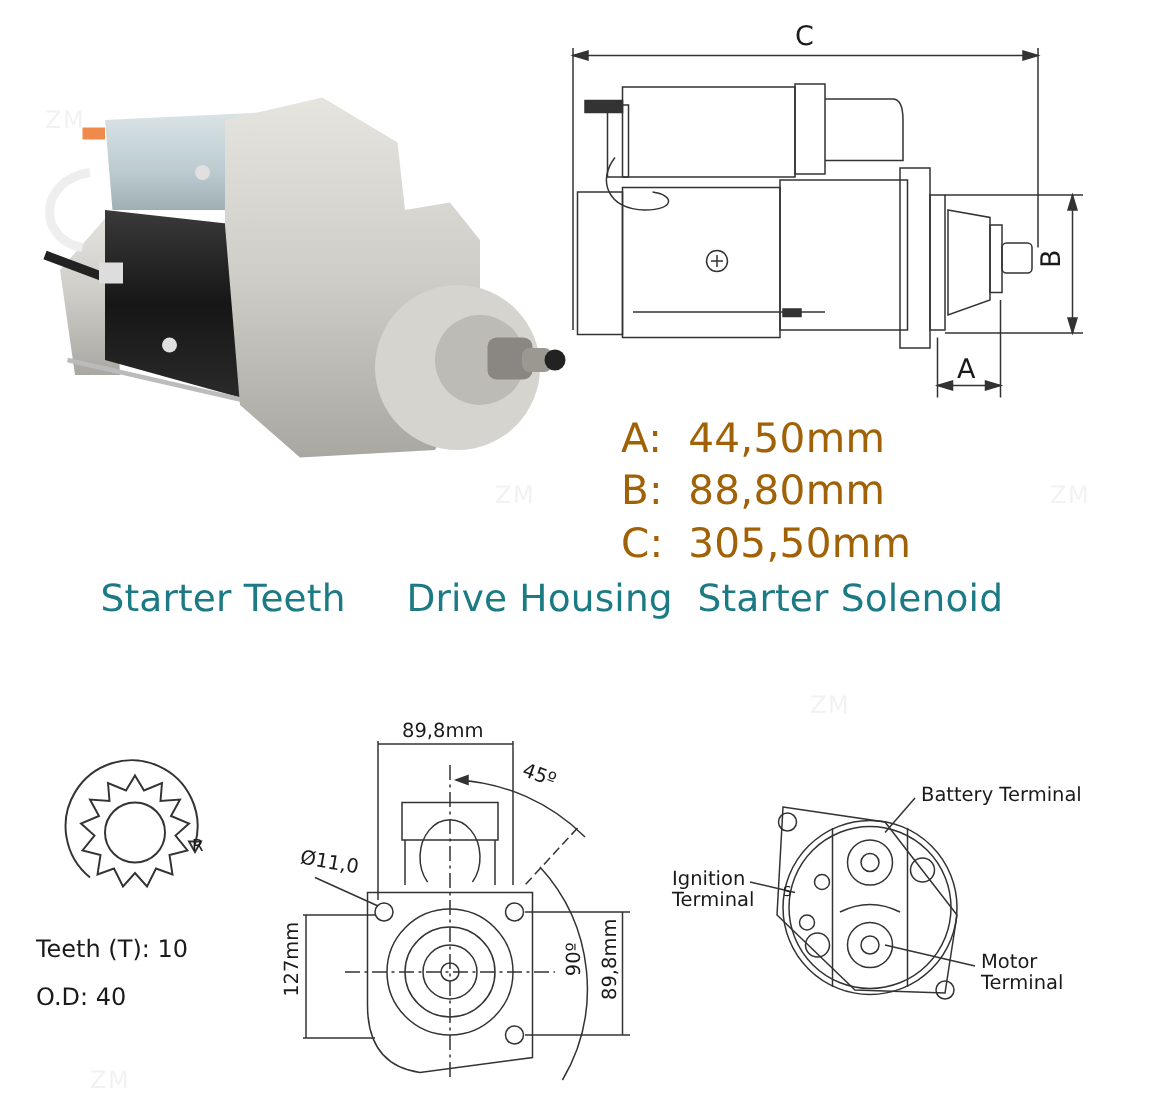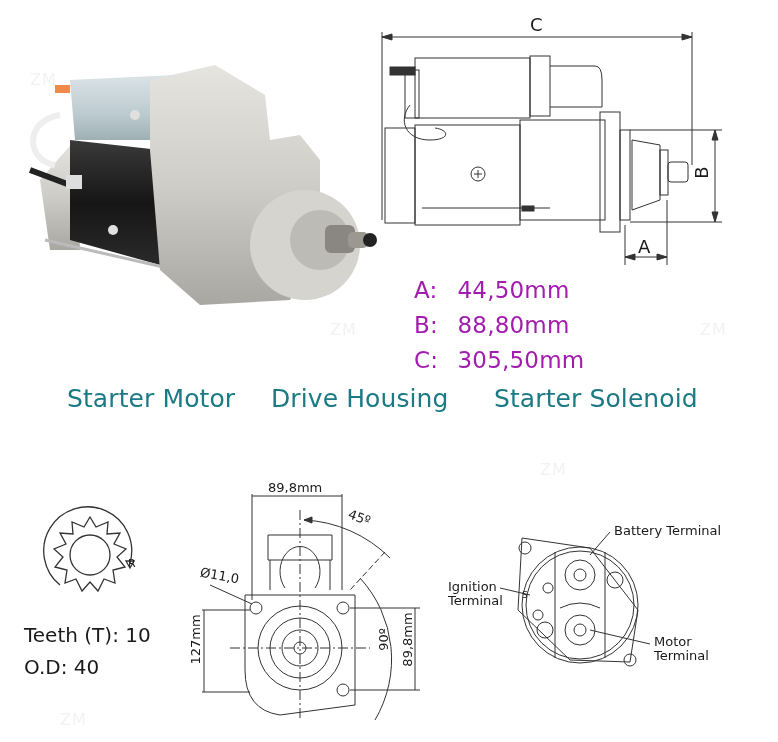--- a/index.html
+++ b/index.html
@@ -1,25 +1,25 @@
 <!DOCTYPE html>
 <html><head>
 <meta charset="utf-8">
 <style>
   html, body { margin: 0; padding: 0; background: #ffffff; }
   body { width: 778px; height: 742px; position: relative; overflow: hidden;
          font-family: "DejaVu Sans", sans-serif; color: #1a1a1a; }
   .abs { position: absolute; }
-  .spec { position: absolute; left: 414px; font-size: 23px; color: #a21caf; letter-spacing: 0.2px; }
+  .spec { position: absolute; left: 414px; font-size: 27px; color: #a16207; letter-spacing: 0.2px; }
   .spec .k { display: inline-block; width: 36px; }
   .cat { position: absolute; top: 384px; font-size: 25px; color: #1b7a84; letter-spacing: 0.1px; }
   .lbl { position: absolute; font-size: 13px; color: #1a1a1a; }
   .lbl-sm { position: absolute; font-size: 12px; color: #1a1a1a; }
   svg { position: absolute; overflow: visible; }
-  .gear-txt { position: absolute; font-size: 20px; color: #1a1a1a; }
+  .gear-txt { position: absolute; font-size: 16px; color: #1a1a1a; }
   .wm { position: absolute; font-size: 16px; font-weight: normal; color: #f2f2f2; letter-spacing: 1px; }
 </style>
 </head>
 <body>
 
 <div class="wm" style="left:30px;top:70px">ZM</div>
 <div class="wm" style="left:330px;top:320px">ZM</div>
 <div class="wm" style="left:700px;top:320px">ZM</div>
 <div class="wm" style="left:540px;top:460px">ZM</div>
 <div class="wm" style="left:60px;top:710px">ZM</div>
@@ -121,23 +121,23 @@
 </div>
 <div class="spec" style="top:312px">
   <span class="k">B:</span>
   <span>88,80mm</span>
 </div>
 <div class="spec" style="top:347px">
   <span class="k">C:</span>
   <span>305,50mm</span>
 </div>
 
-<div class="cat" style="left:67px">Starter Motor</div>
+<div class="cat" style="left:67px">Starter Teeth</div>
 <div class="cat" style="left:271px">Drive Housing</div>
-<div class="cat" style="left:494px">Starter Solenoid</div>
+<div class="cat" style="left:465px">Starter Solenoid</div>
 
 <svg width="100" height="100" style="left:40px;top:505px" viewBox="-50 -50 100 100" fill="none" stroke="#333" stroke-width="1.3">
   <path d="M0,-38 L6,-28 L18,-33 L17,-21 L30,-22 L24,-11 L36,-6 L27,2 L35,12 L23,15 L25,28 L14,24 L8,36 L0,27 L-8,36 L-14,24 L-25,28 L-23,15 L-35,12 L-27,2 L-36,-6 L-24,-11 L-30,-22 L-17,-21 L-18,-33 L-6,-28 Z"></path>
   <circle cx="0" cy="0" r="20"></circle>
   <path d="M-30,30 A44 44 0 1 1 40,8"></path>
   <polygon points="36,6 44,6 40,13" fill="none"></polygon>
 </svg>
 <div class="lbl-sm" style="left:128px;top:557px;font-size:11px">R</div>
 <div class="gear-txt" style="left:24px;top:623px">Teeth (T): 10</div>
 <div class="gear-txt" style="left:24px;top:655px">O.D: 40</div>

